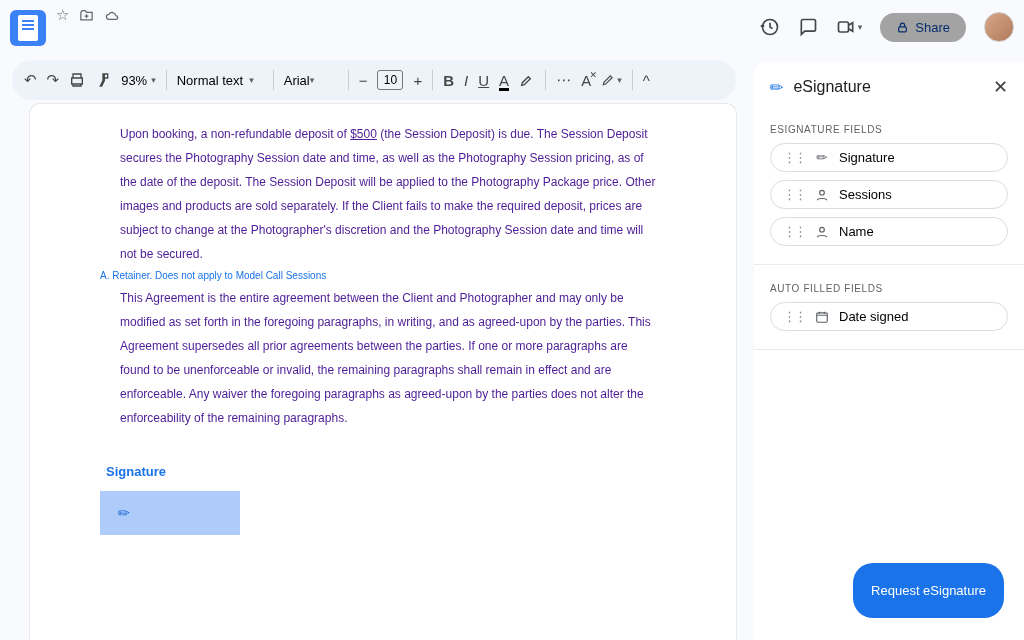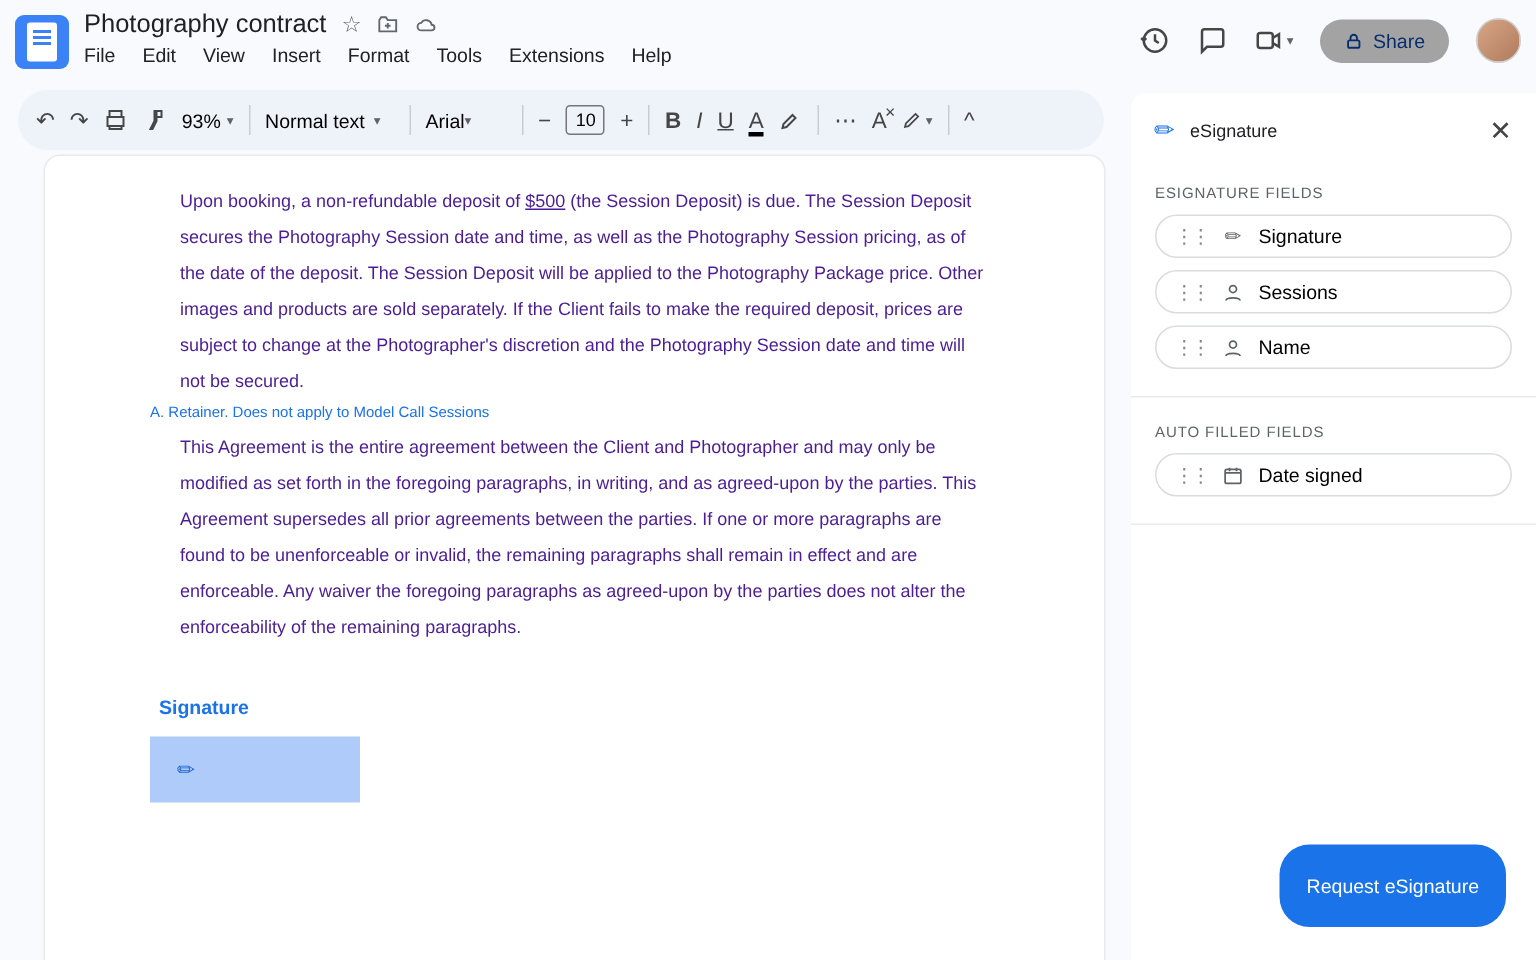--- a/index.html
+++ b/index.html
@@ -45,21 +45,21 @@
   .h5 { color: #1a73e8; font-weight: bold; font-size: 13px; margin-top: 36px; line-height: 2.0; }
   .h6 { color: #1a73e8; font-weight: normal; font-size: 10px; line-height: 2.0; }
   .sig-label { color: #1a73e8; font-weight: bold; font-size: 13px; margin-top: 34px; margin-left: 6px; }
   .sig-box { width: 140px; height: 44px; background: #aecbfa; margin-top: 12px; display:flex; align-items:center; padding-left: 18px; }
   .sig-pen { color: #1967d2; font-size: 14px; transform: rotate(-45deg); }
 
   
   .sidebar { width: 270px; background: #fff; border-radius: 10px 0 0 0; margin-top: 6px; display: flex; flex-direction: column; padding: 14px 16px; position: relative; }
   .sb-header { display: flex; align-items: center; gap: 10px; margin-bottom: 18px; }
   .sb-pen { color: #1a73e8; font-size: 16px; transform: rotate(-45deg); }
-  .sb-title { font-size: 12px; font-weight: 500; color: #202124; }
+  .sb-title { font-size: 16px; font-weight: 500; color: #202124; }
   .sb-close { margin-left: auto; font-size: 18px; color: #444; cursor: pointer; }
   .sb-section { font-size: 10px; letter-spacing: 0.6px; color: #5f6368; margin: 8px 0 8px 0; font-weight: 500; }
   .field { border: 1px solid #dadce0; border-radius: 16px; padding: 6px 12px; display: flex; align-items: center; gap: 10px; font-size: 13px; margin-bottom: 8px; cursor: grab; }
   .grip { color: #80868b; font-size: 13px; letter-spacing: -2px; }
   .ficon { font-size: 13px; color: #5f6368; width: 14px; text-align: center; }
   .hr { height: 1px; background: #e8eaed; margin: 10px -16px; }
   .req-btn { position: absolute; bottom: 22px; right: 20px; background: #1a73e8; color: #fff; border-radius: 20px; padding: 20px 18px; font-size: 13px; cursor: pointer; }
 
   .caret { font-size: 9px; color: #5f6368; }
 
@@ -67,43 +67,32 @@
 </style>
 </head>
 <body>
 
 <div class="header">
   <div class="logo">
       <div class="logo-inner"></div>
     </div>
   <div class="title-block">
     <div class="title-row">
-      <span class="doc-title">Photography contract</span>
       <span class="title-ic">☆</span>
       <span class="title-ic">
         <svg width="15" height="15" viewBox="0 0 24 24" fill="none" stroke="#616870" stroke-width="2">
             <path d="M3 7l2-3h5l2 3h9v12H3z"></path>
             <path d="M12 10v6M9 13h6"></path>
           </svg>
       </span>
       <span class="title-ic">
         <svg width="16" height="15" viewBox="0 0 24 24" fill="none" stroke="#616870" stroke-width="2">
             <path d="M18 18H7a4 4 0 010-8 6 6 0 0111 2 3 3 0 010 6z"></path>
           </svg>
       </span>
-    </div>
-    <div class="menus">
-      <span class="menu-item">File</span>
-      <span class="menu-item">Edit</span>
-      <span class="menu-item">View</span>
-      <span class="menu-item">Insert</span>
-      <span class="menu-item">Format</span>
-      <span class="menu-item">Tools</span>
-      <span class="menu-item">Extensions</span>
-      <span class="menu-item">Help</span>
     </div>
   </div>
   <div class="header-spacer"></div>
   <div class="header-actions">
     <span class="hicon">
       <svg width="20" height="20" viewBox="0 0 24 24" fill="none" stroke="#444746" stroke-width="2">
           <path d="M3 12a9 9 0 109-9 9 9 0 00-9 9zm0 0l-2-2m2 2l2-2"></path>
           <path d="M12 7v5l3 2"></path>
         </svg>
     </span>

